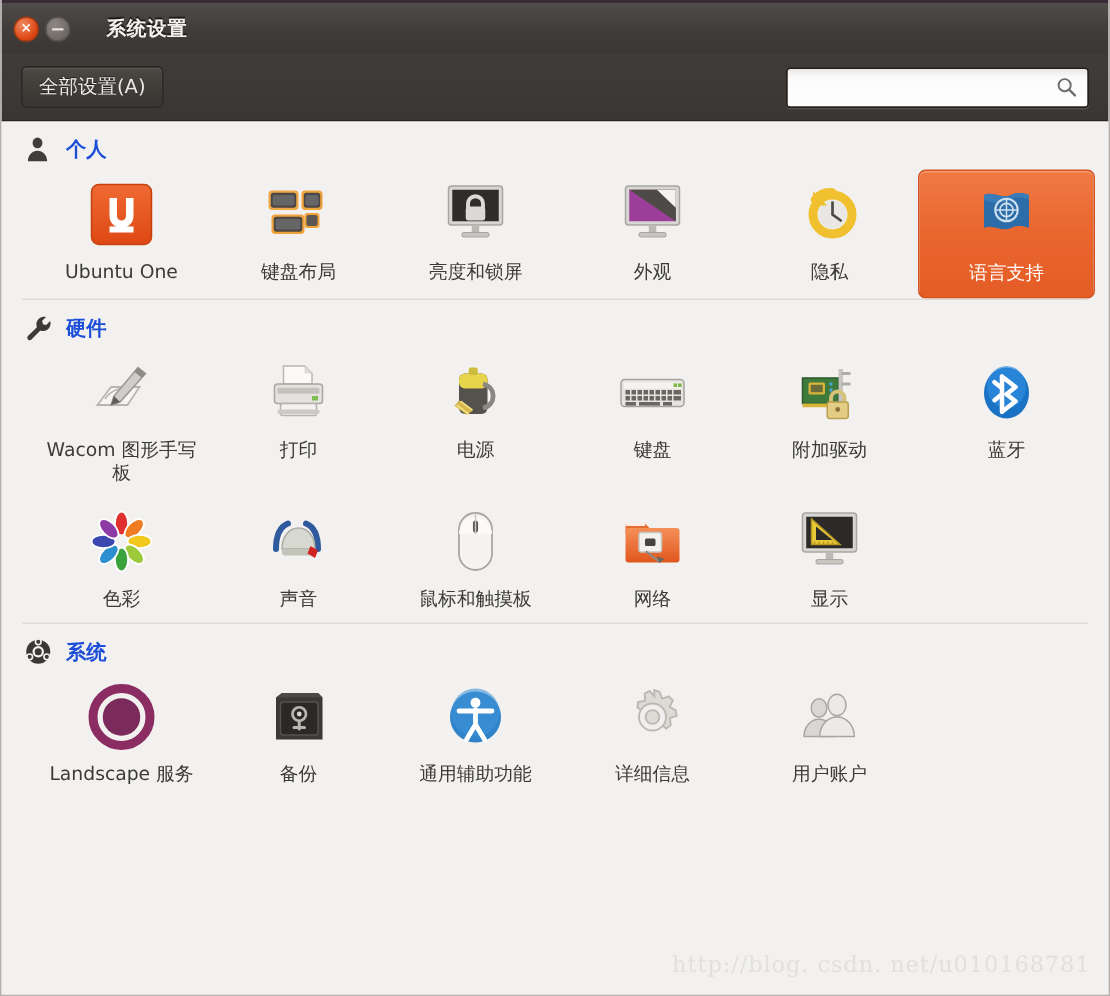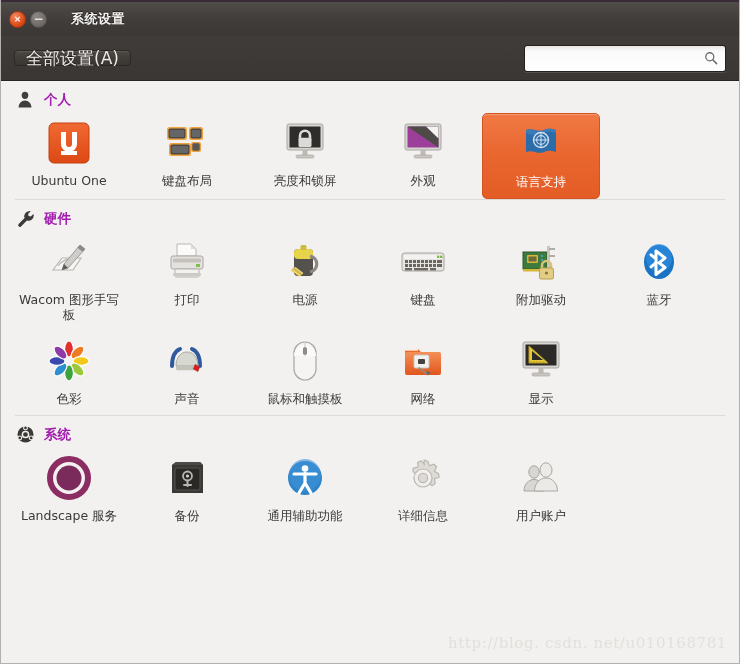--- a/index.html
+++ b/index.html
@@ -69,28 +69,28 @@
   .toolbar {
     position: relative;
     height: 45px;
     background: linear-gradient(to bottom, #403c39 0%, #3a3633 100%);
     border-bottom: 1px solid #272422;
     display: flex;
     align-items: center;
     padding: 0 13px;
   }
   .tb-button {
-    height: 16px;
+    height: 28px;
     padding: 0 11px;
     display: flex; align-items: center;
     border-radius: 4px;
     border: 1px solid #2b2825;
     background: linear-gradient(to bottom, #4d4945 0%, #413d39 48%, #3a3633 100%);
     color: #eeebe8;
-    font-size: 17px;
+    font-size: 13px;
     text-shadow: 0 -1px 0 rgba(0,0,0,.55);
     box-shadow: inset 0 1px 0 rgba(255,255,255,.09);
     white-space: nowrap;
     cursor: default;
   }
   .tb-spacer { flex: 1 1 auto; }
   .searchwrap {
     position: relative;
     width: 202px; height: 27px;
     border-radius: 3px;
@@ -133,29 +133,29 @@
   .sec-head {
     display: flex;
     align-items: center;
     gap: 9px;
     padding: 10px 0 4px 16px;
     height: 32px;
   }
   .sec-head .sec-ico { width: 18px; height: 18px; flex: 0 0 auto; display:block;}
   .sec-head .sec-title {
     font-size: 13.5px;
-    color: #a21caf;
+    color: #1d4ed8;
     font-weight: bold;
   }
 
   .grid {
     display: grid;
     grid-template-columns: repeat(6, 118px);
     justify-content: start;
-    padding-left: 9px;
+    padding-left: 21px;
   }
   .cell {
     width: 118px;
     padding: 6px 3px 8px;
     display: flex;
     flex-direction: column;
     align-items: center;
     border-radius: 5px;
     cursor: default;
   }
@@ -285,20 +285,32 @@
                 <svg width="46" height="44" viewBox="0 0 46 44">
                   <rect x="5" y="3" width="36" height="26" rx="2" fill="#d8d6d3" stroke="#a9a6a2" stroke-width="1"></rect>
                   <rect x="7.5" y="5.5" width="31" height="21" fill="#9c3f9a"></rect>
                   <path d="M7.5 5.5h31v21z" fill="#4d4a47"></path>
                   <path d="M26 5.5h12.5v12z" fill="#f4f3f1"></path>
                   <rect x="20.5" y="29" width="5" height="5" fill="#bdbab6"></rect>
                   <rect x="14" y="34" width="18" height="3" rx="1.5" fill="#c9c6c2" stroke="#a9a6a2" stroke-width=".7"></rect>
                 </svg>
               </span>
               <span class="lbl">外观</span>
+            </div>
+            <div class="cell">
+              <span class="glyph">
+                <svg width="46" height="44" viewBox="0 0 46 44">
+                  <circle cx="25" cy="22" r="13" fill="none" stroke="#f0c02e" stroke-width="6"></circle>
+                  <circle cx="25" cy="22" r="9.5" fill="#e9e7e3"></circle>
+                  <path d="M25 14v8l5.5 4" fill="none" stroke="#4d4a46" stroke-width="1.8" stroke-linecap="round"></path>
+                  <path d="M12 6.5v9.5h9.5z" fill="#f0c02e"></path>
+                  <path d="M13 12a13.5 13.5 0 0 1 12-5" fill="none" stroke="#f0c02e" stroke-width="5" stroke-linecap="round"></path>
+                </svg>
+              </span>
+              <span class="lbl">隐私</span>
             </div>
             <div class="cell selected">
               <span class="glyph">
                 <svg width="46" height="44" viewBox="0 0 46 44">
                   <path d="M8 8c6-3 12 3 18 0s12 0 12 0v22c0 0-6-3-12 0s-12-3-18 0z" fill="#2c6ca8"></path>
                   <path d="M8 8c6-3 12 3 18 0s12 0 12 0v3c0 0-6-3-12 0s-12 3-18 0z" fill="#3f83c0" opacity=".7"></path>
                   <circle cx="23" cy="18" r="7.5" fill="none" stroke="#cfe0f0" stroke-width="1.4"></circle>
                   <circle cx="23" cy="18" r="4.4" fill="none" stroke="#cfe0f0" stroke-width="1.1"></circle>
                   <path d="M15.5 18h15M23 10.5v15" stroke="#cfe0f0" stroke-width="1"></path>
                 </svg>

